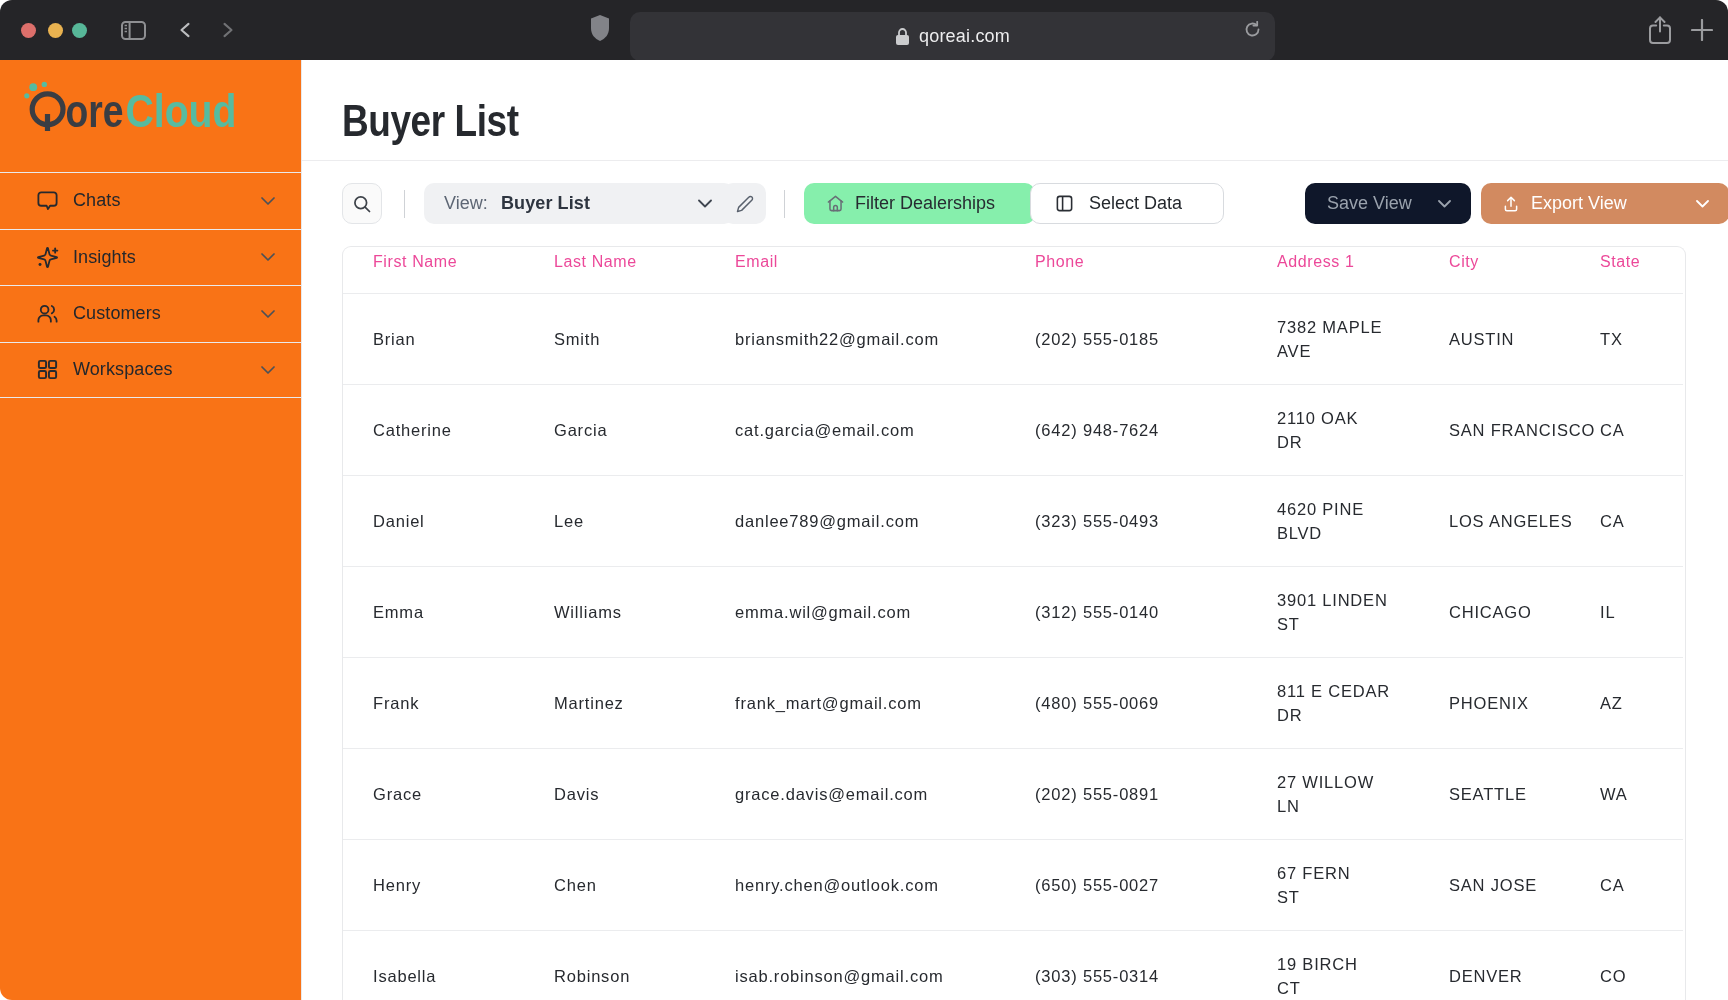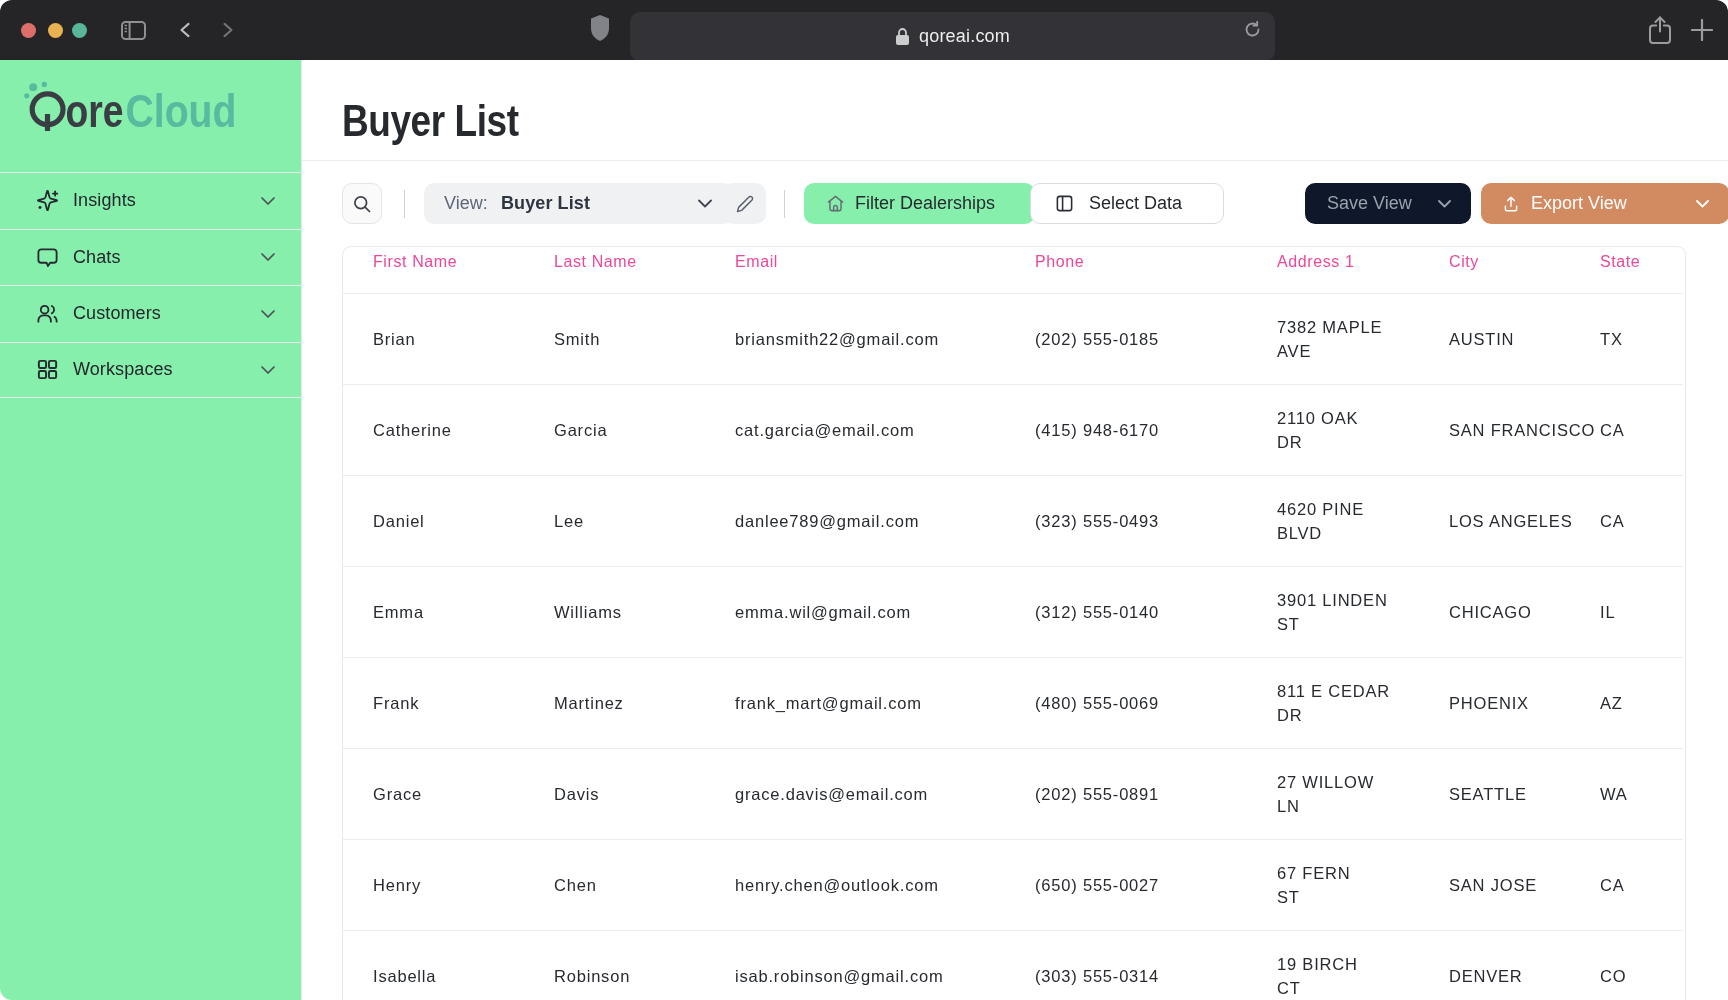--- a/index.html
+++ b/index.html
@@ -13,21 +13,21 @@
   .dot.y { left:47.5px; background:#e9b250; }
   .dot.g { left:72px;   background:#57b798; }
   .tbico { position:absolute; }
 
   
   .urlbar { position:absolute; left:630px; top:12px; width:645px; height:49px; background:#333337; border-radius:10px; }
   .urltext { position:absolute; left:0; top:0; width:100%; height:100%; display:flex; align-items:center; justify-content:center; gap:9px; color:#ededee; font-size:18px; letter-spacing:.2px; }
 
   
   .app { position:absolute; left:0; top:60px; width:1728px; height:940px; display:flex; }
-  .sidebar { width:302px; height:100%; background:#86efac; border-right:1px solid #e9e9eb; position:relative; flex:none; }
+  .sidebar { width:302px; height:100%; background:#f97316; border-right:1px solid #e9e9eb; position:relative; flex:none; }
   .main { flex:1; position:relative; background:#fff; }
 
   
   .menu { position:absolute; left:0; top:112px; width:100%; }
   .mi { position:relative; height:56.5px; border-top:1px solid #eaeaec; display:flex; align-items:center; }
   .mi:last-child { border-bottom:1px solid #eaeaec; }
   .mi svg.ic { position:absolute; left:36px; }
   .mi .lbl { position:absolute; left:73px; font-size:18px; color:#24272c; letter-spacing:.1px; }
   .mi svg.chev { position:absolute; right:26px; }
 
@@ -124,35 +124,35 @@
         <circle cx="44.3" cy="24.4" r="2.7" fill="#57bba0"></circle>
         <circle cx="26.8" cy="35.8" r="2.6" fill="#57bba0"></circle>
         <circle cx="47.6" cy="49.3" r="15.4" fill="none" stroke="#3a3d43" stroke-width="5.2"></circle>
         <rect x="44.9" y="54" width="5.2" height="17" fill="#3a3d43"></rect>
         <text x="65.5" y="67" font-family="'Liberation Sans',sans-serif" font-size="46" font-weight="bold" fill="#3a3d43" textLength="58" lengthAdjust="spacingAndGlyphs">ore</text>
         <text x="125.5" y="67" font-family="'Liberation Sans',sans-serif" font-size="46" font-weight="bold" fill="#57bba0" textLength="111" lengthAdjust="spacingAndGlyphs">Cloud</text>
       </svg>
       <div class="menu">
         <div class="mi">
           <svg class="ic" width="23" height="23" viewBox="0 0 24 24" fill="none" stroke="#26292e" stroke-width="1.9" stroke-linecap="round" stroke-linejoin="round">
+            <path d="M21.5 6.5 a3 3 0 0 0 -3-3 H5.5 a3 3 0 0 0 -3 3 v8 a3 3 0 0 0 3 3 h5.6 l1.4 3.4 2.2-3.4 h3.8 a3 3 0 0 0 3-3 z"></path>
+          </svg>
+          <span class="lbl">Chats</span>
+          <svg class="chev" width="14" height="8" viewBox="0 0 14 8" fill="none" stroke="#4c5157" stroke-width="1.7" stroke-linecap="round" stroke-linejoin="round">
+              <polyline points="1,1 7,7 13,1"></polyline>
+            </svg>
+        </div>
+        <div class="mi">
+          <svg class="ic" width="23" height="23" viewBox="0 0 24 24" fill="none" stroke="#26292e" stroke-width="1.9" stroke-linecap="round" stroke-linejoin="round">
             <path d="M9.937 15.5A2 2 0 0 0 8.5 14.063l-6.135-1.582a.5.5 0 0 1 0-.962L8.5 9.936A2 2 0 0 0 9.937 8.5l1.582-6.135a.5.5 0 0 1 .963 0L14.063 8.5A2 2 0 0 0 15.5 9.937l6.135 1.581a.5.5 0 0 1 0 .964L15.5 14.063a2 2 0 0 0-1.437 1.437l-1.582 6.135a.5.5 0 0 1-.963 0z"></path>
             <path d="M20 2.5v4.5"></path>
               <path d="M22.3 4.75h-4.6"></path>
             <circle cx="4.2" cy="19.3" r="1.55" fill="#26292e" stroke="none"></circle>
           </svg>
           <span class="lbl">Insights</span>
-          <svg class="chev" width="14" height="8" viewBox="0 0 14 8" fill="none" stroke="#4c5157" stroke-width="1.7" stroke-linecap="round" stroke-linejoin="round">
-              <polyline points="1,1 7,7 13,1"></polyline>
-            </svg>
-        </div>
-        <div class="mi">
-          <svg class="ic" width="23" height="23" viewBox="0 0 24 24" fill="none" stroke="#26292e" stroke-width="1.9" stroke-linecap="round" stroke-linejoin="round">
-            <path d="M21.5 6.5 a3 3 0 0 0 -3-3 H5.5 a3 3 0 0 0 -3 3 v8 a3 3 0 0 0 3 3 h5.6 l1.4 3.4 2.2-3.4 h3.8 a3 3 0 0 0 3-3 z"></path>
-          </svg>
-          <span class="lbl">Chats</span>
           <svg class="chev" width="14" height="8" viewBox="0 0 14 8" fill="none" stroke="#4c5157" stroke-width="1.7" stroke-linecap="round" stroke-linejoin="round">
               <polyline points="1,1 7,7 13,1"></polyline>
             </svg>
         </div>
         <div class="mi">
           <svg class="ic" width="23" height="23" viewBox="0 0 24 24" fill="none" stroke="#26292e" stroke-width="1.9" stroke-linecap="round" stroke-linejoin="round">
             <circle cx="9" cy="8" r="4"></circle>
             <path d="M2.5 20.5 v-1.5 a5 5 0 0 1 5-5 h3 a5 5 0 0 1 5 5 v1.5"></path>
             <path d="M16.5 4.2 a4.2 4.2 0 0 1 0 7.6"></path>
             <path d="M19.3 15.3 a5 5 0 0 1 2.2 4v1.2"></path>
@@ -263,21 +263,21 @@
                 <td>briansmith22@gmail.com</td>
                 <td>(202) 555-0185</td>
                 <td class="addr">7382 MAPLE<br>AVE</td>
                 <td>AUSTIN</td>
                 <td>TX</td>
               </tr>
           <tr>
                 <td>Catherine</td>
                 <td>Garcia</td>
                 <td>cat.garcia@email.com</td>
-                <td>(415) 948-6170</td>
+                <td>(642) 948-7624</td>
                 <td class="addr">2110 OAK<br>DR</td>
                 <td>SAN FRANCISCO</td>
                 <td>CA</td>
               </tr>
           <tr>
                 <td>Daniel</td>
                 <td>Lee</td>
                 <td>danlee789@gmail.com</td>
                 <td>(323) 555-0493</td>
                 <td class="addr">4620 PINE<br>BLVD</td>

